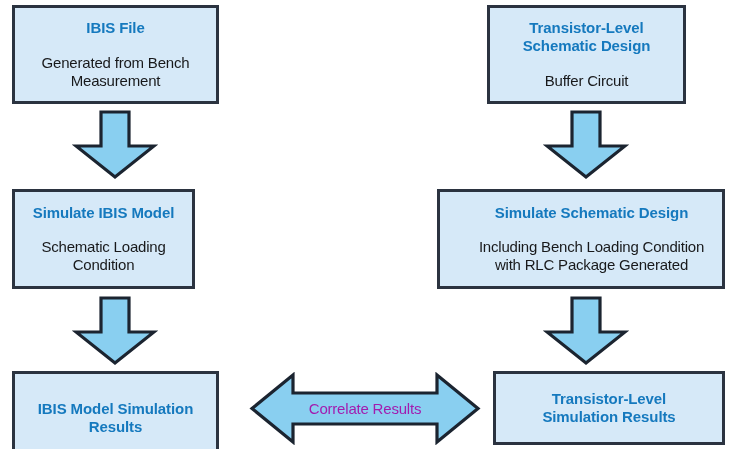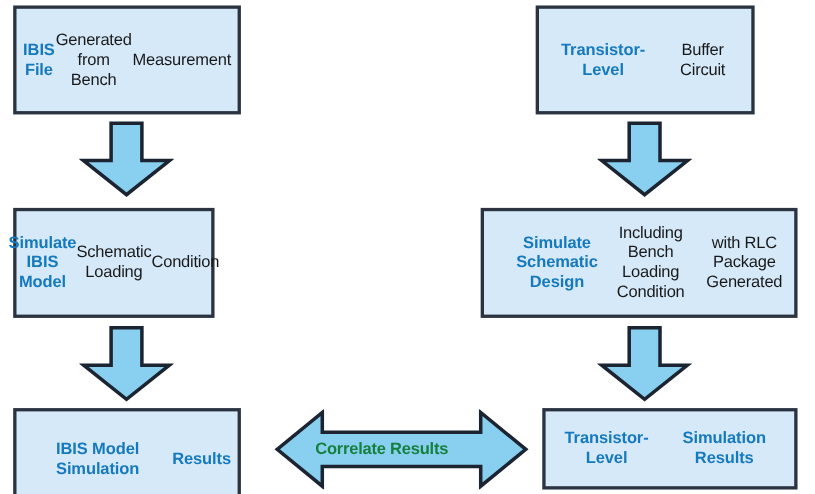--- a/index.html
+++ b/index.html
@@ -21,21 +21,21 @@
     background: #ffffff;
   }
 
   
   .node {
     position: absolute;
     box-sizing: border-box;
     background: #d6e9f8;
     border: 3px solid #2b3340;
     display: flex;
-    flex-direction: row;
+    flex-direction: column;
     align-items: center;
     justify-content: center;
     text-align: center;
     padding: 4px 6px;
   }
   .node-title {
     color: #1579be;
     font-weight: bold;
     font-size: 15px;
     line-height: 1.18;
@@ -72,48 +72,49 @@
   
   #arrow-correlate {
     position: absolute;
     left: 249px;
     top: 372px;
     width: 232px;
     height: 73px;
   }
   #correlate-label {
     position: absolute;
-    left: 231px;
+    left: 249px;
     top: 372px;
     width: 232px;
     height: 73px;
     display: flex;
     align-items: center;
     justify-content: center;
-    color: #15803d;
-    font-weight: bold;
+    color: #a21caf;
+    font-weight: normal;
     font-size: 15px;
     letter-spacing: -0.2px;
     pointer-events: none;
   }
 </style>
 </head>
 <body>
 
 <div id="canvas">
 
   <div class="node" id="node-ibis-file">
     <div class="node-title">IBIS File</div>
     <div class="gap-md"></div>
     <div class="node-body">Generated from Bench</div>
     <div class="node-body">Measurement</div>
   </div>
 
   <div class="node" id="node-transistor-design">
     <div class="node-title">Transistor-Level</div>
+    <div class="node-title">Schematic Design</div>
     <div class="gap-md"></div>
     <div class="node-body">Buffer Circuit</div>
   </div>
 
   <svg class="varrow" id="arrow-ibis-down" viewBox="0 0 86 70">
     <polygon points="29,2 57,2 57,36 82,36 43,67 4,36 29,36" fill="#89CFF0" stroke="#1B2430" stroke-width="3.2" stroke-linejoin="miter"></polygon>
   </svg>
 
   <svg class="varrow" id="arrow-schematic-down" viewBox="0 0 86 70">
     <polygon points="29,2 57,2 57,36 82,36 43,67 4,36 29,36" fill="#89CFF0" stroke="#1B2430" stroke-width="3.2" stroke-linejoin="miter"></polygon>

